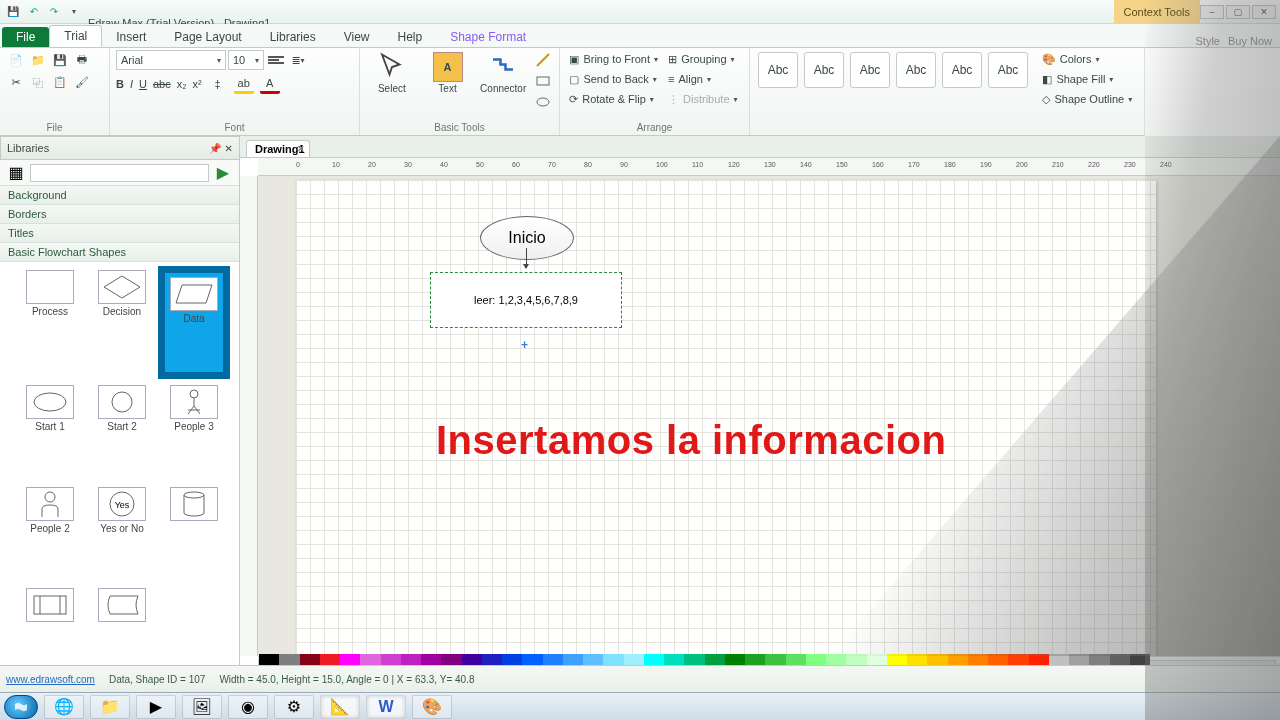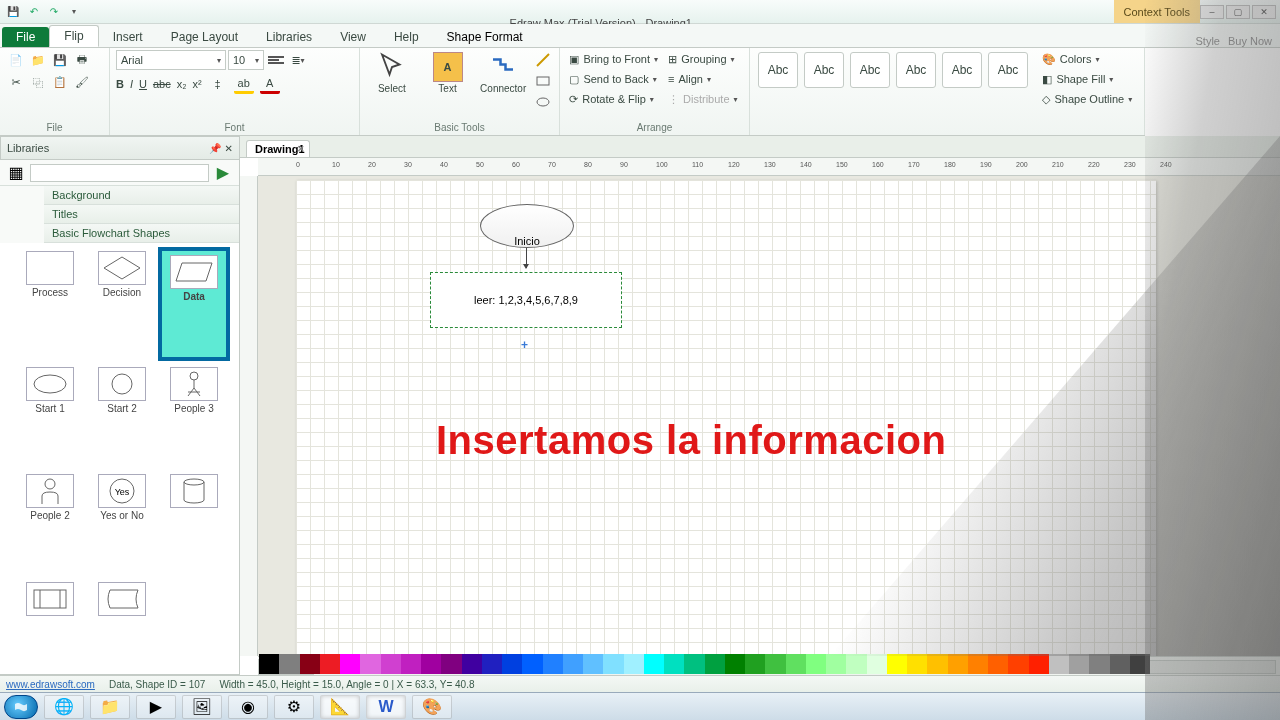--- a/index.html
+++ b/index.html
@@ -1,28 +1,28 @@
 <!DOCTYPE html>
 <html><head>
 <meta charset="utf-8">
 <style>
 * { margin:0; padding:0; box-sizing:border-box; font-family:"Segoe UI",Tahoma,sans-serif; }
 body { background:#fff; width:1280px; height:720px; overflow:hidden; position:relative; }
 .titlebar { height:24px; background:linear-gradient(#f8fcfb,#e6f2ee); display:flex; align-items:center; font-size:11px; color:#444; border-bottom:1px solid #cfd8d4; }
 .titlebar .qat { display:flex; gap:4px; padding:0 6px; }
 .titlebar .qat .qbtn { width:16px; height:16px; display:flex; align-items:center; justify-content:center; font-size:10px; color:#2a6; }
-.titlebar .title { flex:1; text-align:center;margin-top:22px; }
+.titlebar .title { flex:1; text-align:left;margin-top:22px; }
 .titlebar .context { background:#f5d48a; padding:0 10px; height:100%; display:flex; align-items:center; color:#5a4a1a; font-size:11px; }
 .titlebar .wincontrols { display:flex; gap:2px; padding-right:4px; }
 .titlebar .wincontrols .wc { width:24px; height:14px; border:1px solid #bbb; background:#eee; font-size:9px; display:flex; align-items:center; justify-content:center; }
 .tabstrip { height:24px; display:flex; align-items:flex-end; background:#f4f8f6; border-bottom:1px solid #c4cbc6; font-size:12px; position:relative; }
 .tabstrip .file { background:#0e7a3a; color:#fff; padding:3px 14px; margin-left:2px; border-radius:3px 3px 0 0; font-size:12px; }
 .tabstrip .tab { padding:3px 14px; color:#3a4a42; cursor:default; }
 .tabstrip .tab.active { background:#fff; border:1px solid #c4cbc6; border-bottom:1px solid #fff; border-radius:3px 3px 0 0; }
-.tabstrip .tab.context { color:#000000; }
+.tabstrip .tab.context { color:#8b5cf6; }
 .tabstrip .rightextras { margin-left:auto; display:flex; gap:8px; padding-right:8px; color:#888; font-size:11px; }
 .ribbon { height:88px; background:linear-gradient(#fdfefd,#f0f5f2); border-bottom:1px solid #c4cbc6; display:flex; font-size:11px; color:#3a4a42; overflow:hidden; width:1145px;}
 .group { border-right:1px solid #d8e0db; display:flex; flex-direction:column; padding:2px 6px 0; }
 .group .gbody { flex:1; display:flex; align-items:flex-start; gap:4px; }
 .group .glabel { text-align:center; font-size:10px; color:#6a7a72; padding:1px 0 2px; }
 .smallbtn { width:20px; height:20px; display:flex; align-items:center; justify-content:center; border-radius:2px; }
 .col { display:flex; flex-direction:column; gap:2px; }
 .row { display:flex; gap:2px; align-items:center; }
 .fontname { width:110px; height:20px; border:1px solid #c4cbc6; background:#fff; font-size:11px; padding:0 4px; display:flex; align-items:center; justify-content:space-between; }
 .fontsize { width:36px; height:20px; border:1px solid #c4cbc6; background:#fff; font-size:11px; padding:0 4px; display:flex; align-items:center; justify-content:space-between; }
@@ -31,58 +31,58 @@
 .bigbtn .blabel { font-size:10px; text-align:center; line-height:11px; }
 .arrangeitem { display:flex; align-items:center; gap:4px; font-size:11px; height:18px; padding:0 3px; white-space:nowrap; }
 .styleabc { width:40px; height:36px; border:1px solid #c4cbc6; border-radius:3px; display:flex; align-items:center; justify-content:center; font-size:12px; background:#fff; margin:2px; }
 .shapefillrow { display:flex; align-items:center; gap:4px; font-size:11px; height:18px; white-space:nowrap; }
 
 .workspace { position:absolute; top:136px; left:0; right:0; bottom:44px; display:flex; }
 .libhdr { height:24px; background:linear-gradient(#f0f5f2,#e4ebe6); border:1px solid #c4cbc6; font-size:11px; display:flex; align-items:center; padding:0 6px; color:#3a4a42; justify-content:space-between; width:240px;}
 .libpanel { width:240px; border-right:1px solid #c4cbc6; display:flex; flex-direction:column; background:#f8faf8; }
 .libtoolbar { height:26px; display:flex; align-items:center; gap:4px; padding:0 6px; border-bottom:1px solid #d8e0db; }
 .libtoolbar .dd { flex:1; height:18px; border:1px solid #c4cbc6; background:#fff; }
-.catlist { font-size:11px;margin-left:44px; }
+.catlist { font-size:11px; }
 .catlist .cat { padding:3px 8px; background:linear-gradient(#f4f8f5,#e8efe9); border-bottom:1px solid #d8e0db; color:#2a5a3a; }
 .shapesgrid { flex:1; overflow:auto; display:grid; grid-template-columns:repeat(3,72px); gap:2px 0; padding:4px 14px; justify-content:start; background:#fff;}
 .shapecell { display:flex; flex-direction:column; align-items:center; gap:2px; padding:4px 2px; }
-.shapecell.sel { background:#5eead4; border:4px solid #0369a1;font-weight:bold; }
+.shapecell.sel { background:#0ea5e9; border:7px solid #0369a1; }
 .shapecell .sicon { width:48px; height:34px; border:1px solid #aab; background:#fff; display:flex; align-items:center; justify-content:center; }
 .shapecell .slabel { font-size:10px; color:#444; }
 
 .canvaswrap { flex:1; display:flex; flex-direction:column; position:relative; }
 .doc-tab { height:22px; display:flex; align-items:flex-end; background:#e9efe9; border-bottom:1px solid #c4cbc6; padding-left:6px; font-size:11px; }
 .doc-tab .dt { background:#fff; border:1px solid #c4cbc6; border-bottom:none; padding:2px 4px 2px 8px; border-radius:3px 3px 0 0; position:relative; font-weight:bold;}
 .doc-tab .dt .x { position:absolute; right:4px; top:3px; font-size:9px; color:#888; }
 .rulerH { height:18px; background:#f4f7f4; border-bottom:1px solid #c4cbc6; position:relative; font-size:7px; color:#666; overflow:hidden; margin-left:18px;}
 .rulerV { width:18px; background:#f4f7f4; border-right:1px solid #c4cbc6; position:absolute; top:40px; bottom:20px; left:0; }
 .canvas { position:absolute; left:18px; top:40px; right:0; bottom:20px; background:#e8e8e0; overflow:hidden; }
 .page { position:absolute; left:38px; top:4px; width:860px; height:540px; background:#fff; background-image:linear-gradient(#e4e4dc 1px,transparent 1px),linear-gradient(90deg,#e4e4dc 1px,transparent 1px); background-size:14px 14px; box-shadow:1px 1px 3px rgba(0,0,0,.2); }
-.startshape { position:absolute; left:184px; top:24px; width:94px; height:44px; border:1px solid #666; border-radius:50%; background:linear-gradient(#fff,#f0f0f0); display:flex; align-items:flex-end; justify-content:center; font-size:11px; }
+.startshape { position:absolute; left:184px; top:36px; width:94px; height:44px; border:1px solid #666; border-radius:50%; background:linear-gradient(#fff,#f0f0f0); display:flex; align-items:center; justify-content:center; font-size:16px; }
 .arrowdown { position:absolute; left:230px; top:68px; width:1px; height:20px; background:#444; }
 .arrowdown:after { content:""; position:absolute; bottom:-4px; left:-3px; border:3px solid transparent; border-top:5px solid #444; }
 .datashape { position:absolute; left:134px; top:92px; width:192px; height:56px; }
 .datashape .para { position:absolute; inset:0; border:1px dashed #2a8a3a; background:#fff; transform:none; display:flex; align-items:center; justify-content:center; font-size:11px; }
 .datashape:before, .datashape:after { content:""; position:absolute; width:16px; top:0; bottom:0; background:#fff; border:1px solid #888;}
 .datashape:before { left:-10px; transform:skewX(-15deg); border-right:none; z-index:-1;}
 .datashape:after { right:-10px; transform:skewX(-15deg); border-left:none; z-index:-1;}
 .plus { position:absolute; left:225px; top:158px; color:#3a7ad6; font-size:12px; font-weight:bold;}
 .annot { position:absolute; left:140px; top:238px; font-size:40px; font-weight:700; color:#e01818; font-family:"Segoe UI",sans-serif; letter-spacing:.5px;}
 .pagestrip { position:absolute; left:18px; right:0; bottom:0; height:20px; background:#f0f4f0; border-top:1px solid #c4cbc6; display:flex; align-items:center; font-size:10px; }
 .pagestrip .nav { display:flex; gap:0; }
 .pagestrip .nav .nb { width:14px; height:16px; border:1px solid #c4cbc6; background:#fff; display:flex; align-items:center; justify-content:center; font-size:8px;}
 .pagestrip .ptab { background:#fff; border:1px solid #c4cbc6; padding:1px 10px; margin-left:2px; }
 .pagestrip .hscroll { margin-left:auto; width:280px; height:14px; background:#e4e8e4; border:1px solid #c4cbc6; position:relative; margin-right:4px;}
 .pagestrip .hscroll .thumb { position:absolute; left:60px; width:80px; top:0; bottom:0; background:#cfd6cf; }
 .colorbar { position:absolute; left:259px; right:130px; bottom:46px; height:20px; display:flex; }
 .colorbar .sw { flex:1; }
 
 .bottomtabs { position:absolute; left:0; bottom:26px; height:20px; width:240px; background:#f0f4f0; border-top:1px solid #c4cbc6; display:flex; font-size:11px; align-items:center;}
 .bottomtabs .bt { padding:2px 8px; display:flex; align-items:center; gap:3px; color:#2a5a3a;}
-.statusbar { position:absolute; left:0; right:0; bottom:27px; height:18px; background:linear-gradient(#f4f8f5,#e8efe9); border-top:1px solid #c4cbc6; font-size:10px; color:#3a5a4a; display:flex; align-items:center; padding:0 6px; gap:14px;}
+.statusbar { position:absolute; left:0; right:0; bottom:27px; height:28px; background:linear-gradient(#f4f8f5,#e8efe9); border-top:1px solid #c4cbc6; font-size:10px; color:#3a5a4a; display:flex; align-items:center; padding:0 6px; gap:14px;}
 .statusbar a { color:#2a6ac0; text-decoration:underline; }
 
 .taskbar { position:absolute; left:0; right:0; bottom:0; height:28px; background:linear-gradient(#e8f0f6,#cddce8); border-top:1px solid #9ab; display:flex; align-items:center; padding:0 4px; gap:6px;}
 .taskbar .start { width:34px; height:24px; border-radius:14px; background:radial-gradient(circle at 40% 40%,#6cf,#06a); border:1px solid #048; display:flex; align-items:center; justify-content:center;}
 .taskbar .start svg{width:18px;height:18px;}
 .taskbar .tb { width:40px; height:24px; border:1px solid rgba(0,0,0,.15); border-radius:2px; display:flex; align-items:center; justify-content:center; background:rgba(255,255,255,.3);}
 .taskbar .tb.active { background:rgba(255,255,255,.7); box-shadow:inset 0 0 4px rgba(0,0,0,.2);}
 
 .lettericon { display:flex; flex-direction:column; gap:1px; width:16px;}
 .lettericon .bar{height:2px;background:#555;}
@@ -108,21 +108,21 @@
   <div class="context">Context Tools</div>
   <div class="wincontrols">
     <div class="wc">–</div>
     <div class="wc">▢</div>
     <div class="wc">✕</div>
   </div>
 </div>
 
 <div class="tabstrip">
   <div class="file">File</div>
-  <div class="tab active">Flip</div>
+  <div class="tab active">Trial</div>
   <div class="tab">Insert</div>
   <div class="tab">Page Layout</div>
   <div class="tab">Libraries</div>
   <div class="tab">View</div>
   <div class="tab">Help</div>
   <div class="tab context">Shape Format</div>
   <div class="rightextras">
     <span>Style</span>
     <span>Buy Now</span>
   </div>
@@ -266,20 +266,21 @@
       <span>Libraries</span>
       <span><span style="font-size:10px">📌</span> <span style="font-size:10px">✕</span></span>
     </div>
     <div class="libtoolbar">
       <div class="smallbtn">▦</div>
       <div class="dd"></div>
       <div class="smallbtn" style="color:#2a8a3a">▶</div>
     </div>
     <div class="catlist">
       <div class="cat">Background</div>
+      <div class="cat">Borders</div>
       <div class="cat">Titles</div>
       <div class="cat">Basic Flowchart Shapes</div>
     </div>
     <div class="shapesgrid">
       <div class="shapecell">
           <div class="sicon"></div>
           <div class="slabel">Process</div>
         </div>
       <div class="shapecell">
           <div class="sicon">

